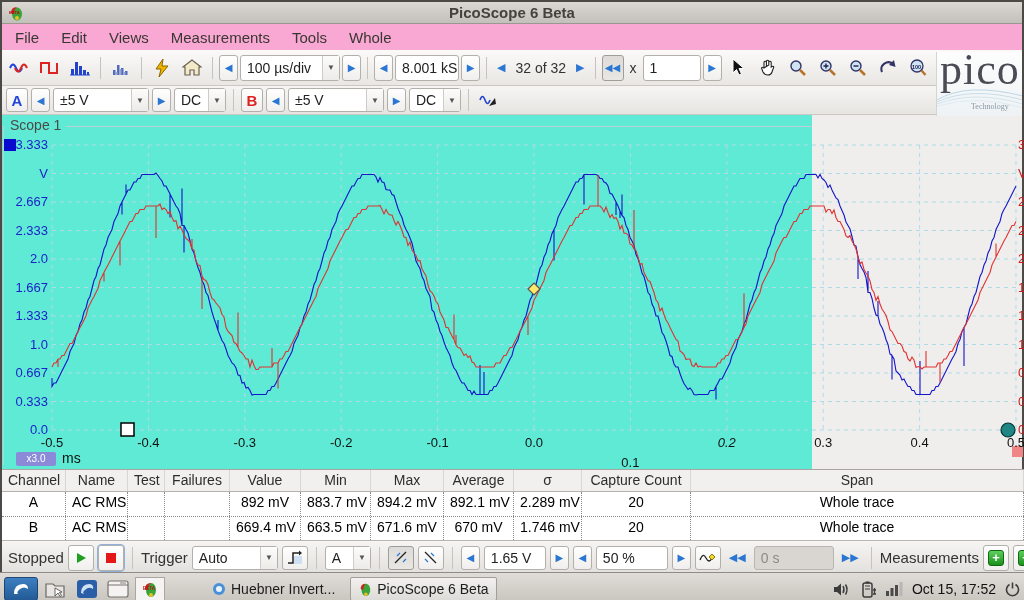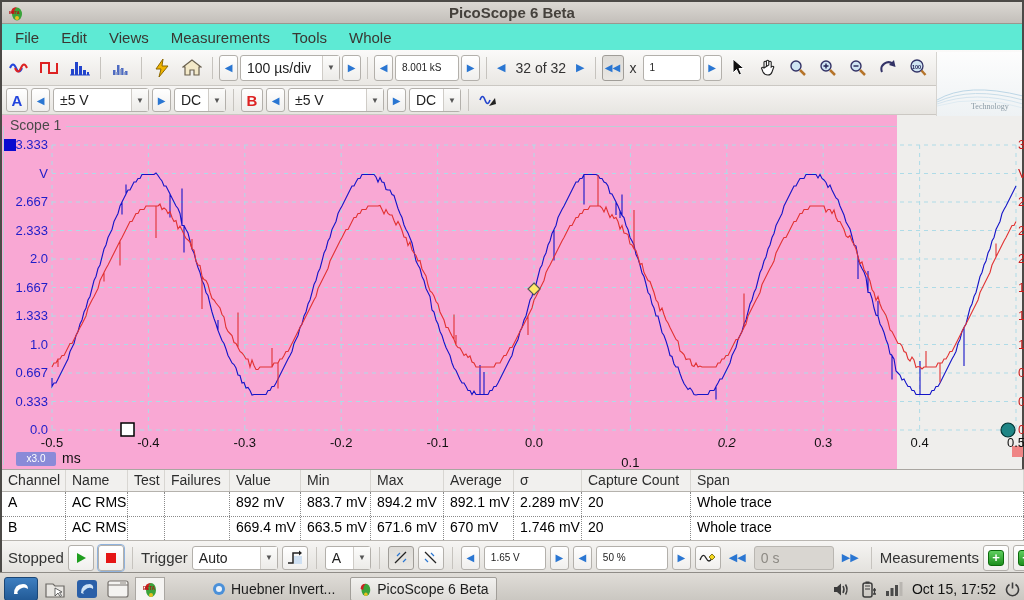--- a/index.html
+++ b/index.html
@@ -7,63 +7,63 @@
   body { font-family:"Liberation Sans", sans-serif; background:#d6d3ce; position:relative; }
   .app { position:absolute; left:0; top:0; width:1024px; height:572px;
          border-left:2px solid #4c4a47; border-right:2px solid #4c4a47; border-top:2px solid #4c4a47;
          background:#efeeec; }
   
   .titlebar { height:22px; background:linear-gradient(#dbd8d3,#c3bfba); border-bottom:1px solid #9b978f;
               display:flex; align-items:center; position:relative; }
   .titlebar .ticon { position:absolute; left:6px; top:3px; }
   .titlebar .ttext { width:100%; text-align:center; font-size:15px; font-weight:bold; color:#45413c; }
   
-  .menubar { height:26px; background:#5eead4; display:flex; align-items:center; padding-left:2px; }
+  .menubar { height:26px; background:#f9a8d4; display:flex; align-items:center; padding-left:2px; }
   .menubar .mitem { padding:2px 11px; font-size:15px; color:#3a3732; }
   
   .toolbar { height:36px; background:linear-gradient(#fbfaf9,#e9e7e3); border-bottom:1px solid #cbc8c3;
              display:flex; align-items:center; gap:2px; padding:0 4px; position:relative; }
   .toolbar2 { height:29px; background:linear-gradient(#f6f5f3,#e7e5e1); border-bottom:1px solid #cbc8c3;
               display:flex; align-items:center; gap:3px; padding:0 4px; }
   .sep { width:1px; height:22px; background:#c6c3be; margin:0 4px; flex:none; }
   .ibtn { width:28px; height:28px; display:flex; align-items:center; justify-content:center; border-radius:3px; flex:none; }
   .btn { background:linear-gradient(#ffffff,#f0efed); border:1px solid #b3b0ab; border-radius:3px;
          height:26px; display:flex; align-items:center; justify-content:center; flex:none; }
   .btn.pressed { background:linear-gradient(#dedcd8,#e9e7e3); border-color:#a09d98; }
   .arrbtn { width:19px; color:#2a76d2; font-size:10px; }
   .combo { background:#fff; border:1px solid #b3b0ab; border-radius:3px; height:26px;
            display:flex; align-items:center; font-size:14px; color:#222; flex:none; }
   .combo .cval { padding:0 6px; flex:1; white-space:nowrap; overflow:hidden; }
   .combo .cdrop { width:17px; height:100%; border-left:1px solid #cfccc7; display:flex; align-items:center; justify-content:center;
                   color:#555; font-size:8px; background:linear-gradient(#fcfcfb,#ecebe8); }
-  .tinput { background:#fff; border:1px solid #b3b0ab; border-radius:3px; height:26px; font-size:10px; color:#222;
+  .tinput { background:#fff; border:1px solid #b3b0ab; border-radius:3px; height:26px; font-size:14px; color:#222;
             display:flex; align-items:center; padding:0 6px; white-space:nowrap; overflow:hidden; flex:none; }
   .flatarr { color:#2a76d2; font-size:11px; padding:0 4px; }
   .toolbar-label { font-size:14px; color:#333; padding:0 4px; white-space:nowrap; }
   .chan-letter { font-size:15px; font-weight:bold; width:22px; height:24px; display:flex; align-items:center; justify-content:center;
                  background:linear-gradient(#ffffff,#f0efed); border:1px solid #b3b0ab; border-radius:3px; }
   
   .logo { position:absolute; right:0; top:50px; width:86px; height:64px; background:linear-gradient(#fdfdfd,#eef2f4);
           overflow:hidden; border-left:1px solid #d6d4d0; z-index:5; }
   .logo .ptext { font-family:"Liberation Serif", serif; font-size:44px; color:#4b4b55; position:absolute; left:3px; top:-8px; letter-spacing:1px; }
   .logo .ttext2 { position:absolute; left:34px; top:50px; font-size:8px; color:#8a9aa5; font-family:"Liberation Serif", serif; }
   
-  .scope { position:absolute; left:0; top:113px; width:895px; height:354px; background:#f9a8d4; }
+  .scope { position:absolute; left:0; top:113px; width:810px; height:354px; background:#5eead4; }
   .scope-title { position:absolute; left:8px; top:2px; font-size:14px; color:#4a4a4a; }
   .scope-topline { position:absolute; left:64px; top:11px; right:0; height:1px; background:#bccfd6; }
   .scope-leftline { position:absolute; left:1px; top:11px; bottom:4px; width:1px; background:#bccfd6; }
   .ylab { position:absolute; width:46px; text-align:right; font-size:13px; color:#1d1dc9; height:15px; line-height:15px; }
   .ylab-r { position:absolute; left:1016px; width:40px; text-align:left; font-size:13px; color:#cc1d1d; height:15px; line-height:15px; }
   .xlab { position:absolute; width:44px; text-align:center; font-size:13px; color:#111; }
   .xzoom-badge { position:absolute; left:14px; top:337px; width:40px; height:14px; background:#8a8ad8; border-radius:2px;
                  color:#fff; font-size:10px; text-align:center; line-height:14px; }
   .xunit { position:absolute; left:60px; top:335px; font-size:14px; color:#111; }
   
   .mtable { position:absolute; left:0; top:467px; width:1022px; height:71px; background:#fff; border-top:1px solid #a9a6a1; font-size:14px; }
-  .mrow { display:grid; grid-template-columns:64px 62px 37px 65px 71px 70px 73px 70px 68px 109px 1fr; }
+  .mrow { display:grid; grid-template-columns:64px 62px 37px 65px 71px 70px 73px 70px 68px 109px 1fr;text-align:center; }
   .mhead { height:22px; background:#f1f0ee; border-bottom:1px solid #b5b2ad; color:#2d2d2d; }
   .mhead .mcell { border-right:1px solid #d8d6d2; }
   .mbody { height:24px; }
   .mbody .mcell { border-right:1px dotted #8a8a8a; }
   .mbody.dash { border-top:1px dotted #8a8a8a; }
   .mcell { padding:2px 6px 0 6px; white-space:nowrap; overflow:hidden; }
   
   .bottombar { position:absolute; left:0; top:538px; width:1022px; height:34px;
                background:linear-gradient(#f6f5f3,#e2e0dc); border-top:1px solid #b9b6b1;
                display:flex; align-items:center; gap:4px; padding:5px 6px; overflow:hidden; }
@@ -263,20 +263,21 @@
     </span>
   </div>
 
   <div class="logo">
     <svg width="86" height="64" viewBox="0 0 86 64" style="position:absolute;left:0;top:0">
       <path d="M0 48 Q30 30 86 44" fill="none" stroke="#bcd6e6" stroke-width="1"></path>
       <path d="M0 50 Q34 34 86 48" fill="none" stroke="#c8dde9" stroke-width="1"></path>
       <path d="M0 52 Q38 38 86 52" fill="none" stroke="#d4e4ee" stroke-width="1"></path>
       <path d="M0 54 Q42 42 86 56" fill="none" stroke="#dfebf2" stroke-width="1"></path>
     </svg>
+    <span class="ptext">pico</span>
     <span class="ttext2">Technology</span>
   </div>
 
   <div class="scope">
     <span class="scope-title">Scope 1</span>
     <span class="scope-topline"></span>
     <span class="scope-leftline"></span>
     <div id="plot-svg-holder" style="position:absolute;left:0;top:0;width:1022px;height:354px;">
         <svg width="1022" height="354" viewBox="0 0 1022 354">
           <line x1="50" y1="315" x2="1014" y2="315" stroke="#aedbe7" stroke-dasharray="4 4"></line>

